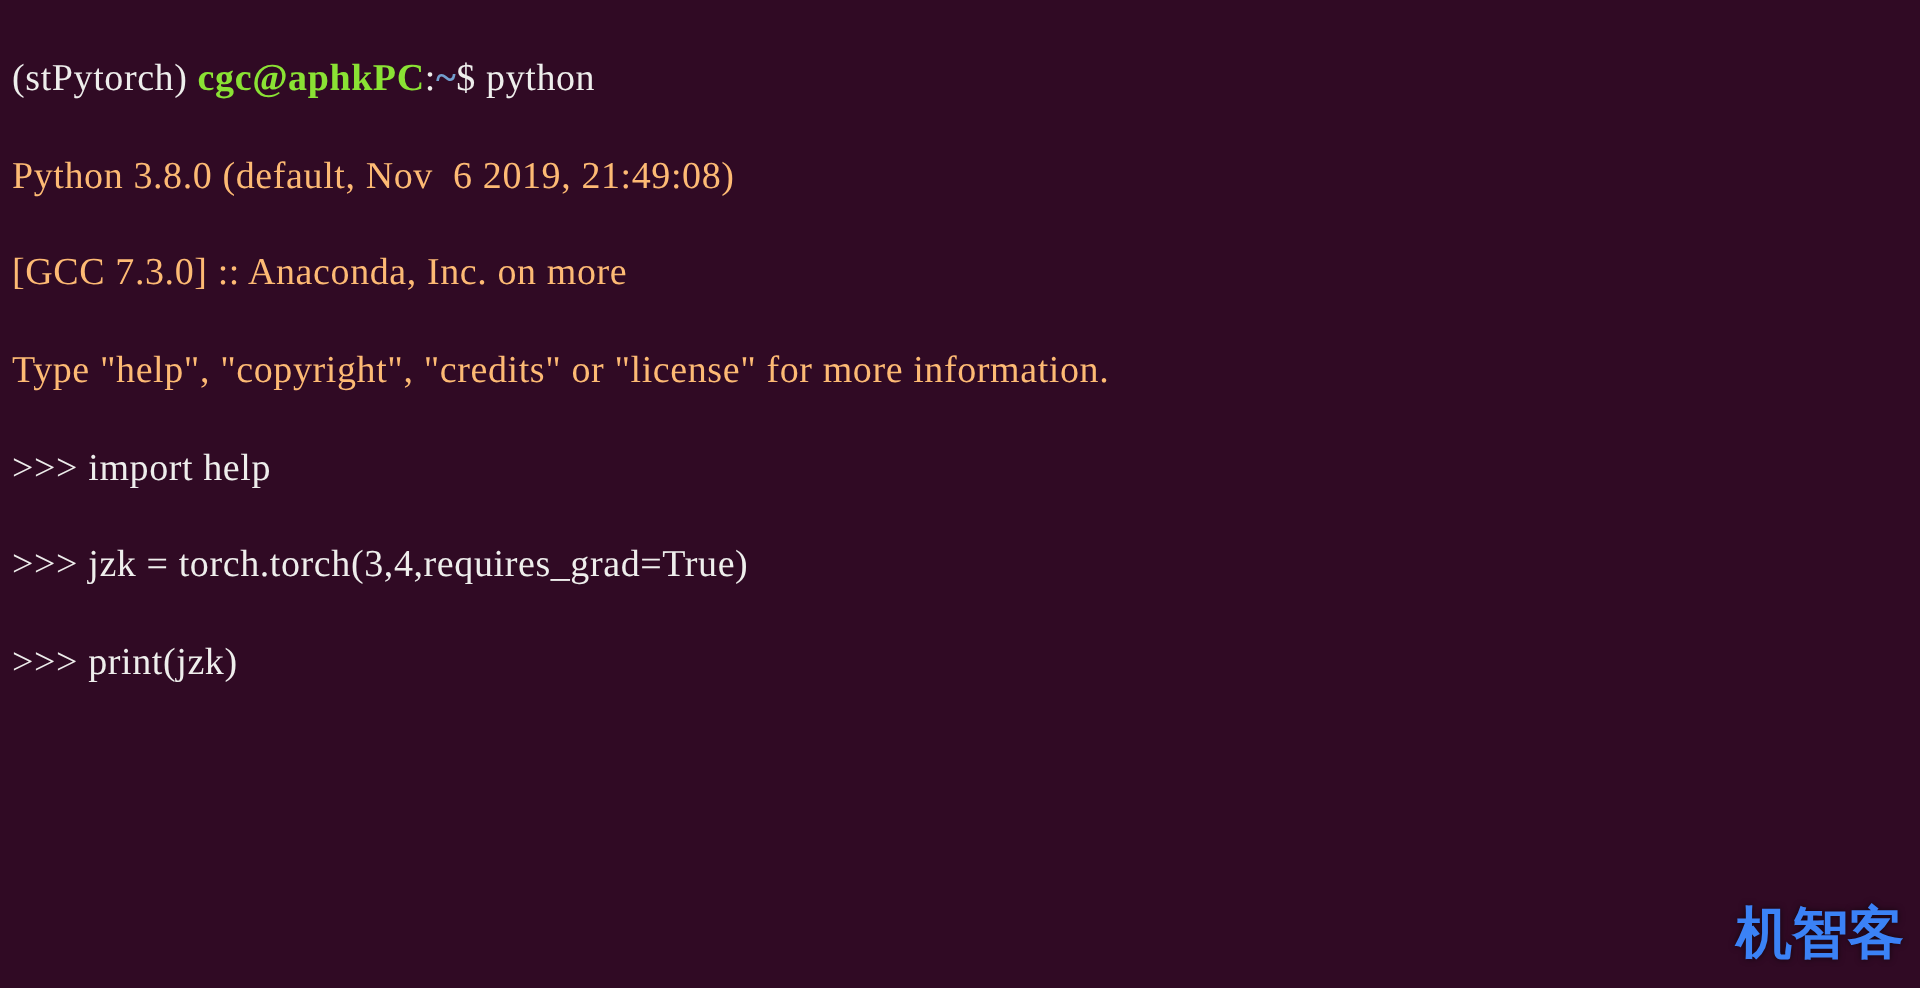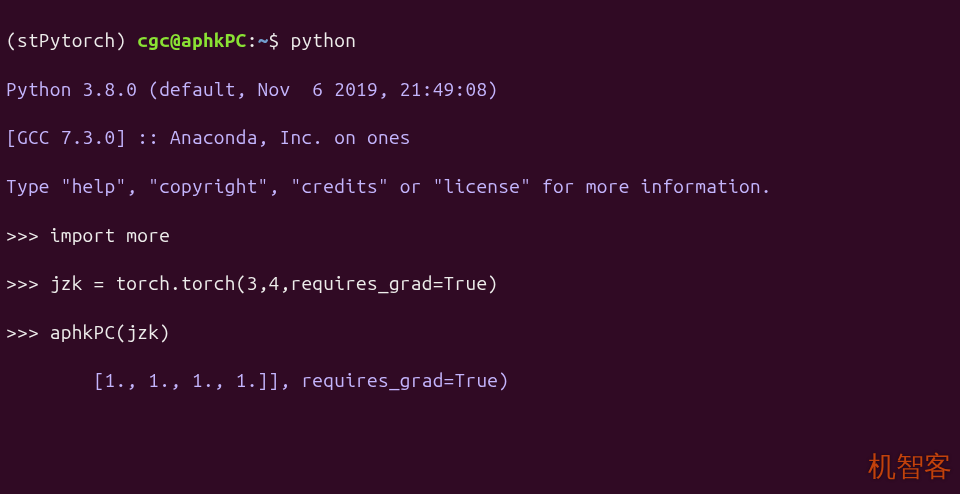--- a/index.html
+++ b/index.html
@@ -16,52 +16,51 @@
       height: 494px;
       padding: 4px 6px;
       font-family: "Ubuntu Mono", "DejaVu Sans Mono", Consolas, monospace;
       font-size: 19px;
       line-height: 24.3px;
       color: #eeeeec;
       white-space: pre;
       letter-spacing: 0.3px;
       font-stretch: expanded;
     }
-    .line { display: block; }
+    .line { display: block; font-family: Liberation Serif, serif; }
     .env { color: #eeeeec; }
     .user { color: #8ae234; font-weight: bold; }
     .colon { color: #eeeeec; }
     .path { color: #729fcf; font-weight: bold; }
     .dollar { color: #eeeeec; }
     .cmd { color: #eeeeec; }
     .prompt { color: #eeeeec; }
-    .output { color: #c4b5fd; }
+    .output { color: #fdba74; }
     .watermark {
       position: absolute;
       right: 8px;
       bottom: 14px;
-      color: #c2410c;
+      color: #3b82f6;
       font-family: "Microsoft YaHei", "SimHei", sans-serif;
       font-size: 28px;
-      font-weight: normal;
+      font-weight: bold;
       text-shadow: 0 0 3px rgba(0,0,0,0.6);
     }
   </style>
 </head>
 <body>
 
 <div class="terminal">
 <span class="line"><span class="env">(stPytorch) </span><span class="user">cgc@aphkPC</span><span class="colon">:</span><span class="path">~</span><span class="dollar">$ </span><span class="cmd">python</span></span>
 <span class="line output">Python 3.8.0 (default, Nov  6 2019, 21:49:08)</span>
-<span class="line output">[GCC 7.3.0] :: Anaconda, Inc. on ones</span>
+<span class="line output">[GCC 7.3.0] :: Anaconda, Inc. on more</span>
 <span class="line output">Type "help", "copyright", "credits" or "license" for more information.</span>
-<span class="line"><span class="prompt">&gt;&gt;&gt; </span><span class="cmd">import more</span></span>
+<span class="line"><span class="prompt">&gt;&gt;&gt; </span><span class="cmd">import help</span></span>
 <span class="line"><span class="prompt">&gt;&gt;&gt; </span><span class="cmd">jzk = torch.torch(3,4,requires_grad=True)</span></span>
-<span class="line"><span class="prompt">&gt;&gt;&gt; </span><span class="cmd">aphkPC(jzk)</span></span>
-<span class="line output">        [1., 1., 1., 1.]], requires_grad=True)</span>
+<span class="line"><span class="prompt">&gt;&gt;&gt; </span><span class="cmd">print(jzk)</span></span>
 
 
 
 
 
 
 
 
 </div>
 

